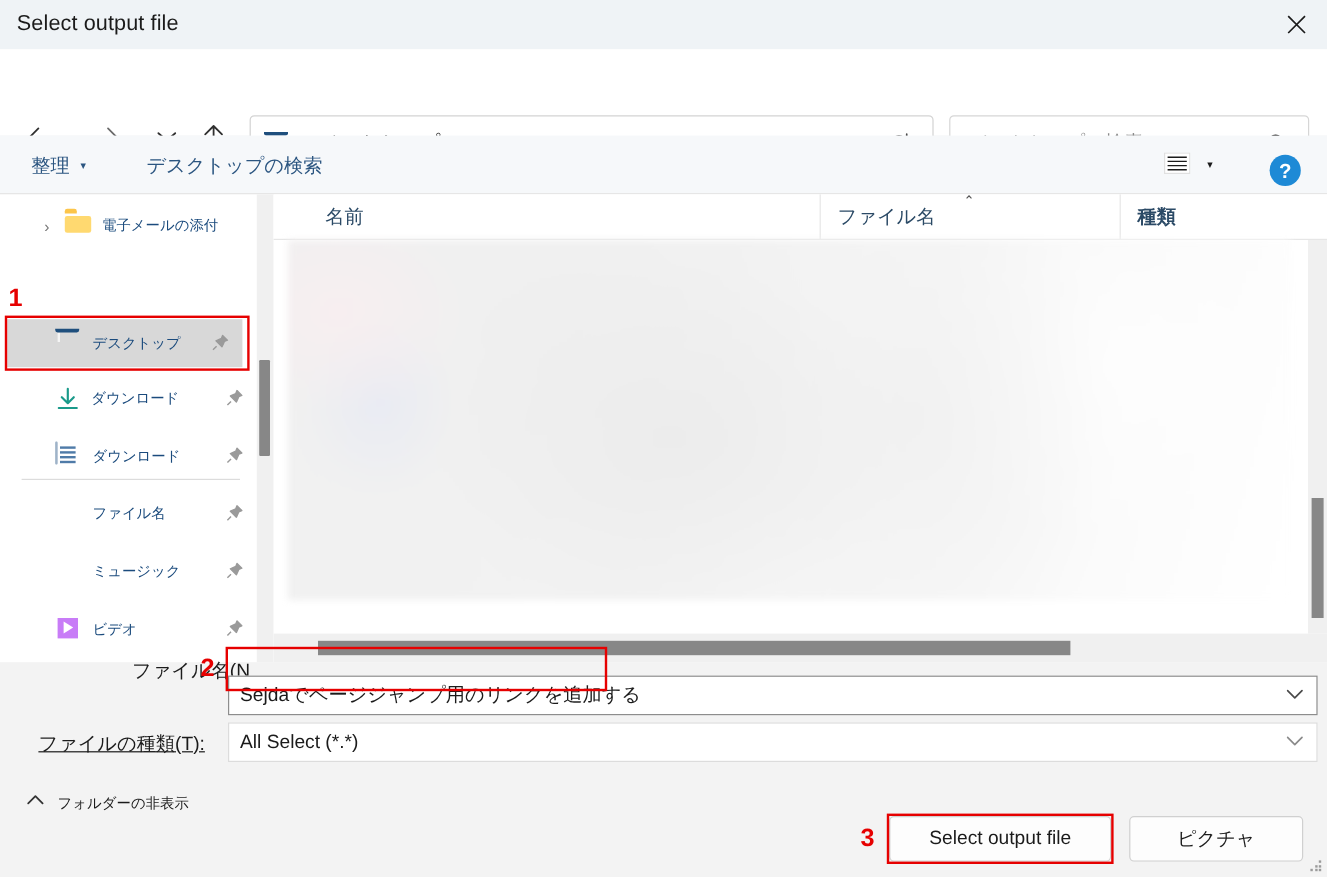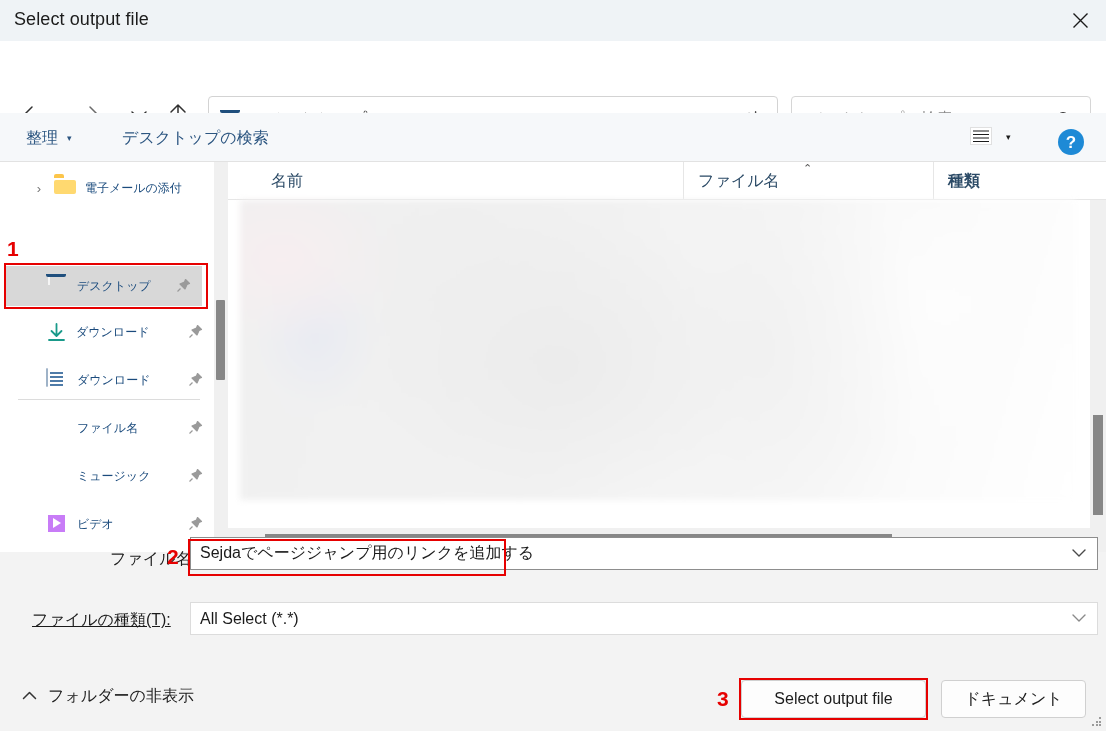--- a/index.html
+++ b/index.html
@@ -197,36 +197,36 @@
     white-space: nowrap;
   }
   .lbl-filename { left: 110px; top: 549px; }
   .lbl-filetype { left: 32px; top: 610px; text-decoration: underline; }
 
   .combo {
     position: absolute; height: 33px; background: #ffffff;
     display: flex; align-items: center;
   }
   .combo-filename {
-    left: 190px; top: 537px; width: 908px;
+    left: 190px; top: 563px; width: 908px;
     border: 1px solid #8d8d8d;
   }
   .combo-filetype {
     left: 190px; top: 602px; width: 908px;
     border: 1px solid #dcdcdc;
   }
   .combo-val { margin-left: 9px; font-size: 16px; color: #1b1b1b; white-space: nowrap; }
   .combo-arrow {
     position: absolute; right: 11px; top: 50%; transform: translateY(-50%);
     font-size: 10px; color: #4a4a4a;
   }
 
   .showfolders {
     position: absolute; left: 22px; top: 661px; height: 28px;
-    display: flex; align-items: center; font-size: 16px; color: #1b1b1b; margin-top: 21px;
+    display: flex; align-items: flex-start; font-size: 12px; color: #1b1b1b;
   }
   .sf-caret { margin-right: 11px; font-size: 12px; color: #333; line-height: 1; }
 
   .btn {
     position: absolute; height: 38px; background: #fdfdfd;
     border: 1px solid #d0d0d0; border-radius: 4px;
     display: flex; align-items: center; justify-content: center;
     font-size: 16px; color: #1b1b1b;
   }
   .btn-primary { left: 741px; top: 680px; width: 185px; }
@@ -544,21 +544,21 @@
   <div class="showfolders">
     <span class="sf-caret">
       <svg width="15" height="9" viewBox="0 0 15 9">
           <path d="M1.5 7.5 L7.5 1.5 L13.5 7.5" stroke="#333" stroke-width="1.5" fill="none" stroke-linecap="round" stroke-linejoin="round"></path>
         </svg>
     </span>
     <span>フォルダーの非表示</span>
   </div>
 
   <div class="btn btn-primary">Select output file</div>
-  <div class="btn btn-cancel">ドキュメント</div>
+  <div class="btn btn-cancel">ピクチャ</div>
 
   <div class="grip">
     <i style="left:7px;top:0"></i>
       <i style="left:3.5px;top:3.5px"></i>
       <i style="left:7px;top:3.5px"></i>
     <i style="left:0;top:7px"></i>
       <i style="left:3.5px;top:7px"></i>
       <i style="left:7px;top:7px"></i>
   </div>
 

